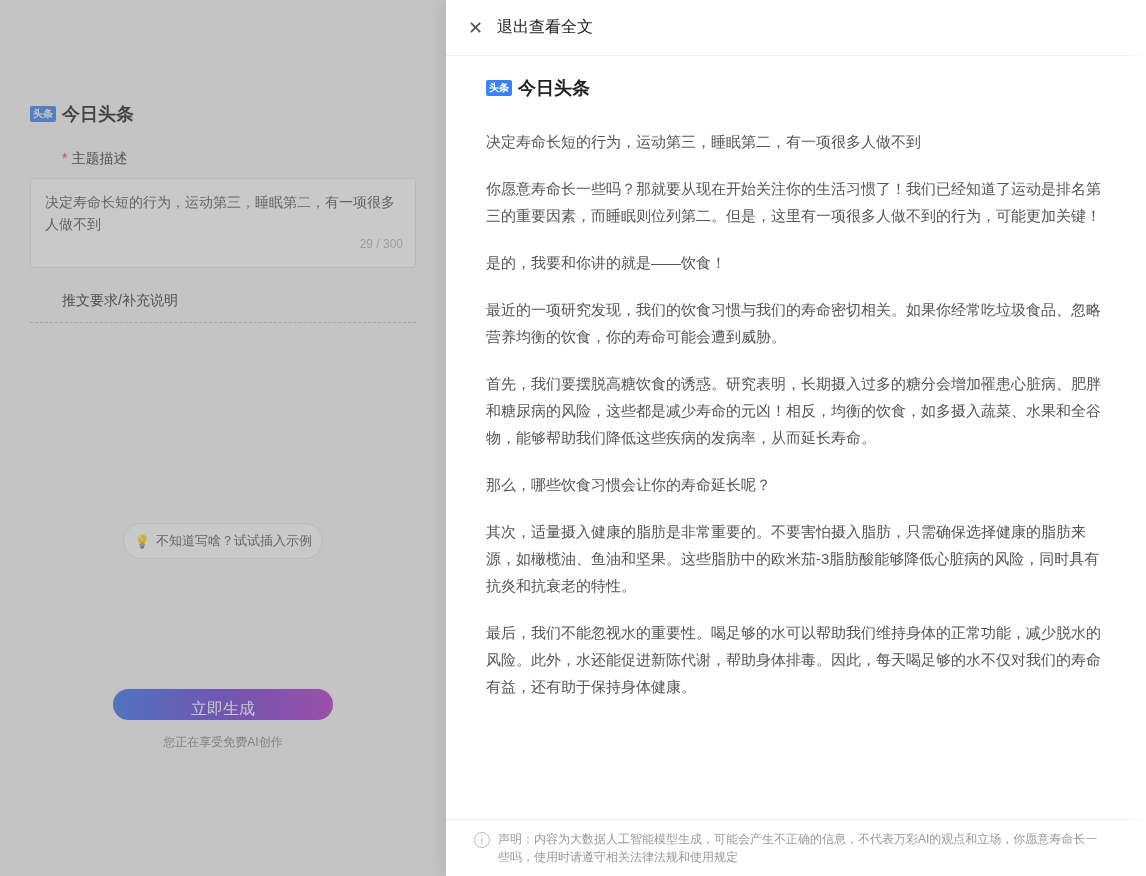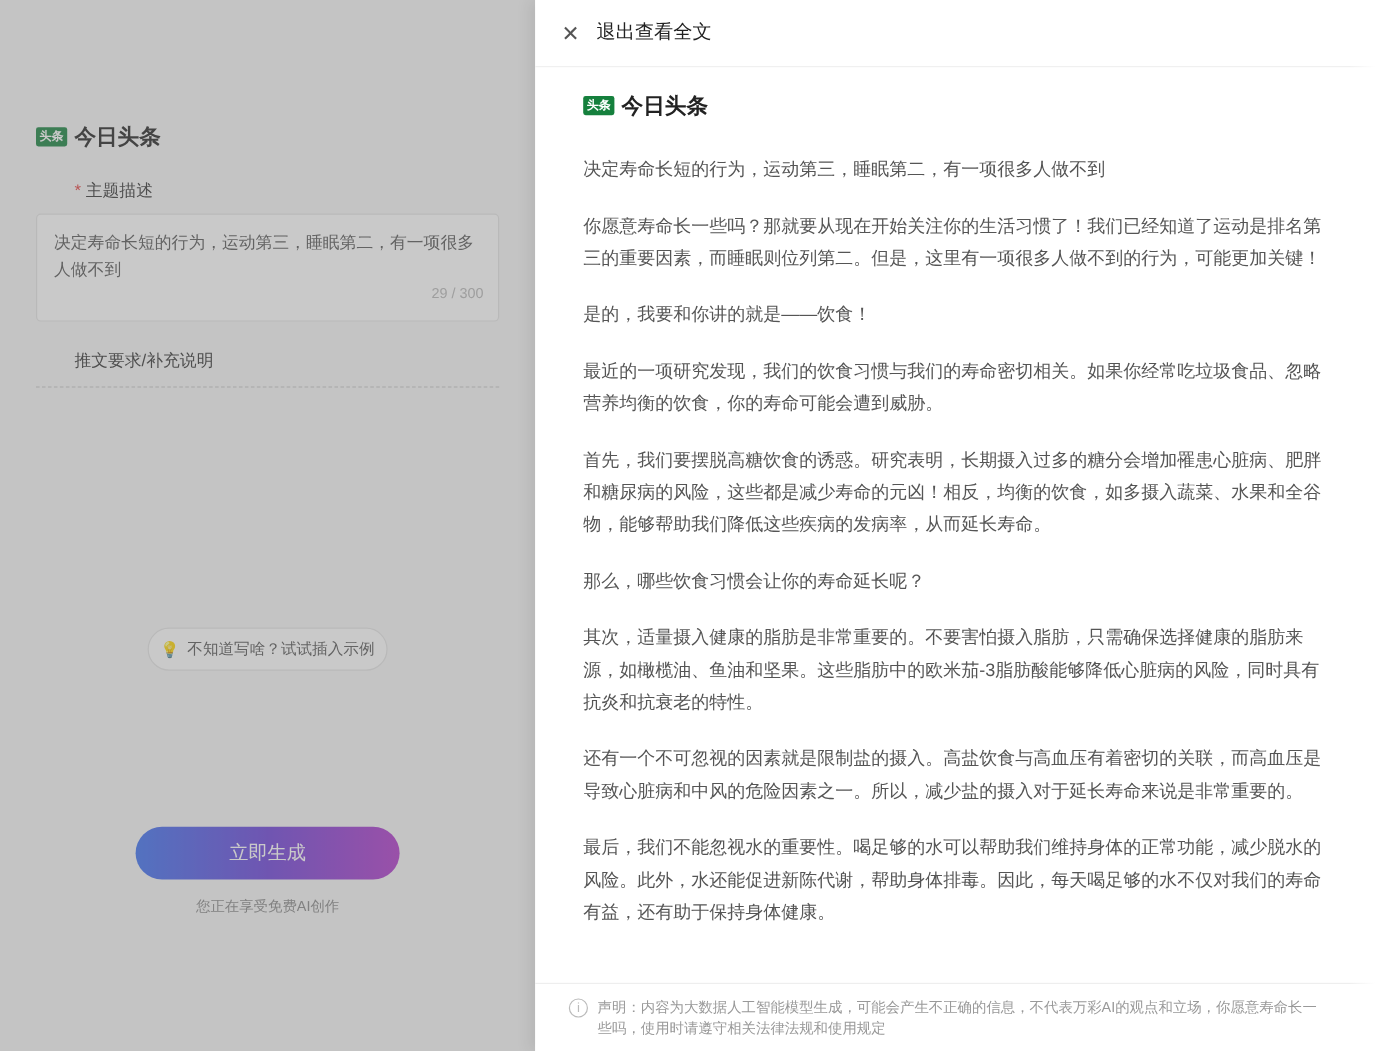--- a/index.html
+++ b/index.html
@@ -2,36 +2,36 @@
 <html><head>
 <meta charset="utf-8">
 <style>
 * { margin: 0; padding: 0; box-sizing: border-box; }
 body { font-family: -apple-system, "PingFang SC", "Microsoft YaHei", sans-serif; background: #fff; width: 1146px; height: 876px; overflow: hidden; position: relative; }
 
 .left-panel { position: absolute; left: 0; top: 0; width: 446px; height: 876px; background: #f7f7f7; padding: 0 30px; }
 .left-panel::after { content: ""; position: absolute; inset: 0; background: rgba(120,120,120,0.4); pointer-events: none; }
 
 .brand-row { margin-top: 102px; display: flex; align-items: center; gap: 6px; }
-.brand-badge { background: #15803d; color: #fff; font-size: 10px; padding: 1px 3px; border-radius: 2px; font-weight: 600; }
+.brand-badge { background: #3b82f6; color: #fff; font-size: 10px; padding: 1px 3px; border-radius: 2px; font-weight: 600; }
 .brand-text { font-size: 18px; font-weight: 600; color: #222; }
 
 .field-label { margin-top: 24px; font-size: 14px; color: #333; margin-left: 32px; }
 .field-label .req { color: #e23c3c; margin-right: 4px; }
 
 .textarea-box { margin-top: 10px; background: #fff; border: 1px solid #e5e5e5; border-radius: 4px; padding: 12px 14px 28px; position: relative; min-height: 90px; }
 .textarea-box.tall { min-height: 100px; }
 .textarea-content { font-size: 14px; color: #555; line-height: 1.6; word-break: break-all; }
 .counter { position: absolute; right: 12px; bottom: 16px; font-size: 12px; color: #b8b8b8; }
 .dashed-divider { border: none; border-top: 1px dashed #c6c6c6; margin-top: 12px; }
 
 .example-btn { margin: 200px auto 0; width: 200px; height: 36px; background: #fff; border: 1px solid #e5e5e5; border-radius: 18px; display: flex; align-items: center; justify-content: center; gap: 6px; font-size: 13px; color: #555; }
 .bulb { color: #f0a020; font-size: 13px; }
 
-.generate-btn { margin: 130px auto 0; width: 220px; height: 44px; border-radius: 22px; background: linear-gradient(90deg, #3a6ff0 0%, #6a3fd8 50%, #b036c9 100%); color: #fff; font-size: 16px; display: flex; align-items: center; justify-content: center; border: none; }
+.generate-btn { margin: 130px auto 0; width: 220px; height: 31px; border-radius: 22px; background: linear-gradient(90deg, #3a6ff0 0%, #6a3fd8 50%, #b036c9 100%); color: #fff; font-size: 16px; display: flex; align-items: flex-end; justify-content: center; border: none; }
 .note-text { text-align: center; font-size: 12px; color: #888; margin-top: 14px; }
 
 .right-panel { position: absolute; left: 446px; top: 0; right: 0; height: 876px; background: #fff; box-shadow: -4px 0 12px rgba(0,0,0,0.08); display: flex; flex-direction: column; }
 
 .exit-bar { height: 56px; display: flex; align-items: center; padding: 0 22px; gap: 14px; border-bottom: 1px solid #f0f0f0; }
 .exit-x { font-size: 18px; color: #555; font-weight: 300; }
 .exit-text { font-size: 16px; color: #222; font-weight: 500; }
 
 .article-area { flex: 1; overflow-y: auto; padding: 20px 40px 0 40px; }
 .brand-row-r { display: flex; align-items: center; gap: 6px; }
@@ -88,21 +88,20 @@
       <span class="brand-text">今日头条</span>
     </div>
     <div class="article-body" id="article-body">
         <p>决定寿命长短的行为，运动第三，睡眠第二，有一项很多人做不到</p>
         <p>你愿意寿命长一些吗？那就要从现在开始关注你的生活习惯了！我们已经知道了运动是排名第三的重要因素，而睡眠则位列第二。但是，这里有一项很多人做不到的行为，可能更加关键！</p>
         <p>是的，我要和你讲的就是——饮食！</p>
         <p>最近的一项研究发现，我们的饮食习惯与我们的寿命密切相关。如果你经常吃垃圾食品、忽略营养均衡的饮食，你的寿命可能会遭到威胁。</p>
         <p>首先，我们要摆脱高糖饮食的诱惑。研究表明，长期摄入过多的糖分会增加罹患心脏病、肥胖和糖尿病的风险，这些都是减少寿命的元凶！相反，均衡的饮食，如多摄入蔬菜、水果和全谷物，能够帮助我们降低这些疾病的发病率，从而延长寿命。</p>
         <p>那么，哪些饮食习惯会让你的寿命延长呢？</p>
         <p>其次，适量摄入健康的脂肪是非常重要的。不要害怕摄入脂肪，只需确保选择健康的脂肪来源，如橄榄油、鱼油和坚果。这些脂肪中的欧米茄-3脂肪酸能够降低心脏病的风险，同时具有抗炎和抗衰老的特性。</p>
-        <p>还有一个不可忽视的因素就是限制盐的摄入。高盐饮食与高血压有着密切的关联，而高血压是导致心脏病和中风的危险因素之一。所以，减少盐的摄入对于延长寿命来说是非常重要的。</p>
         <p>最后，我们不能忽视水的重要性。喝足够的水可以帮助我们维持身体的正常功能，减少脱水的风险。此外，水还能促进新陈代谢，帮助身体排毒。因此，每天喝足够的水不仅对我们的寿命有益，还有助于保持身体健康。</p>
       </div>
   </div>
 
   <div class="disclaimer-bar">
     <span class="info-icon">i</span>
     <span class="disclaimer-text">声明：内容为大数据人工智能模型生成，可能会产生不正确的信息，不代表万彩AI的观点和立场，你愿意寿命长一些吗，使用时请遵守相关法律法规和使用规定</span>
   </div>
 </div>
 

